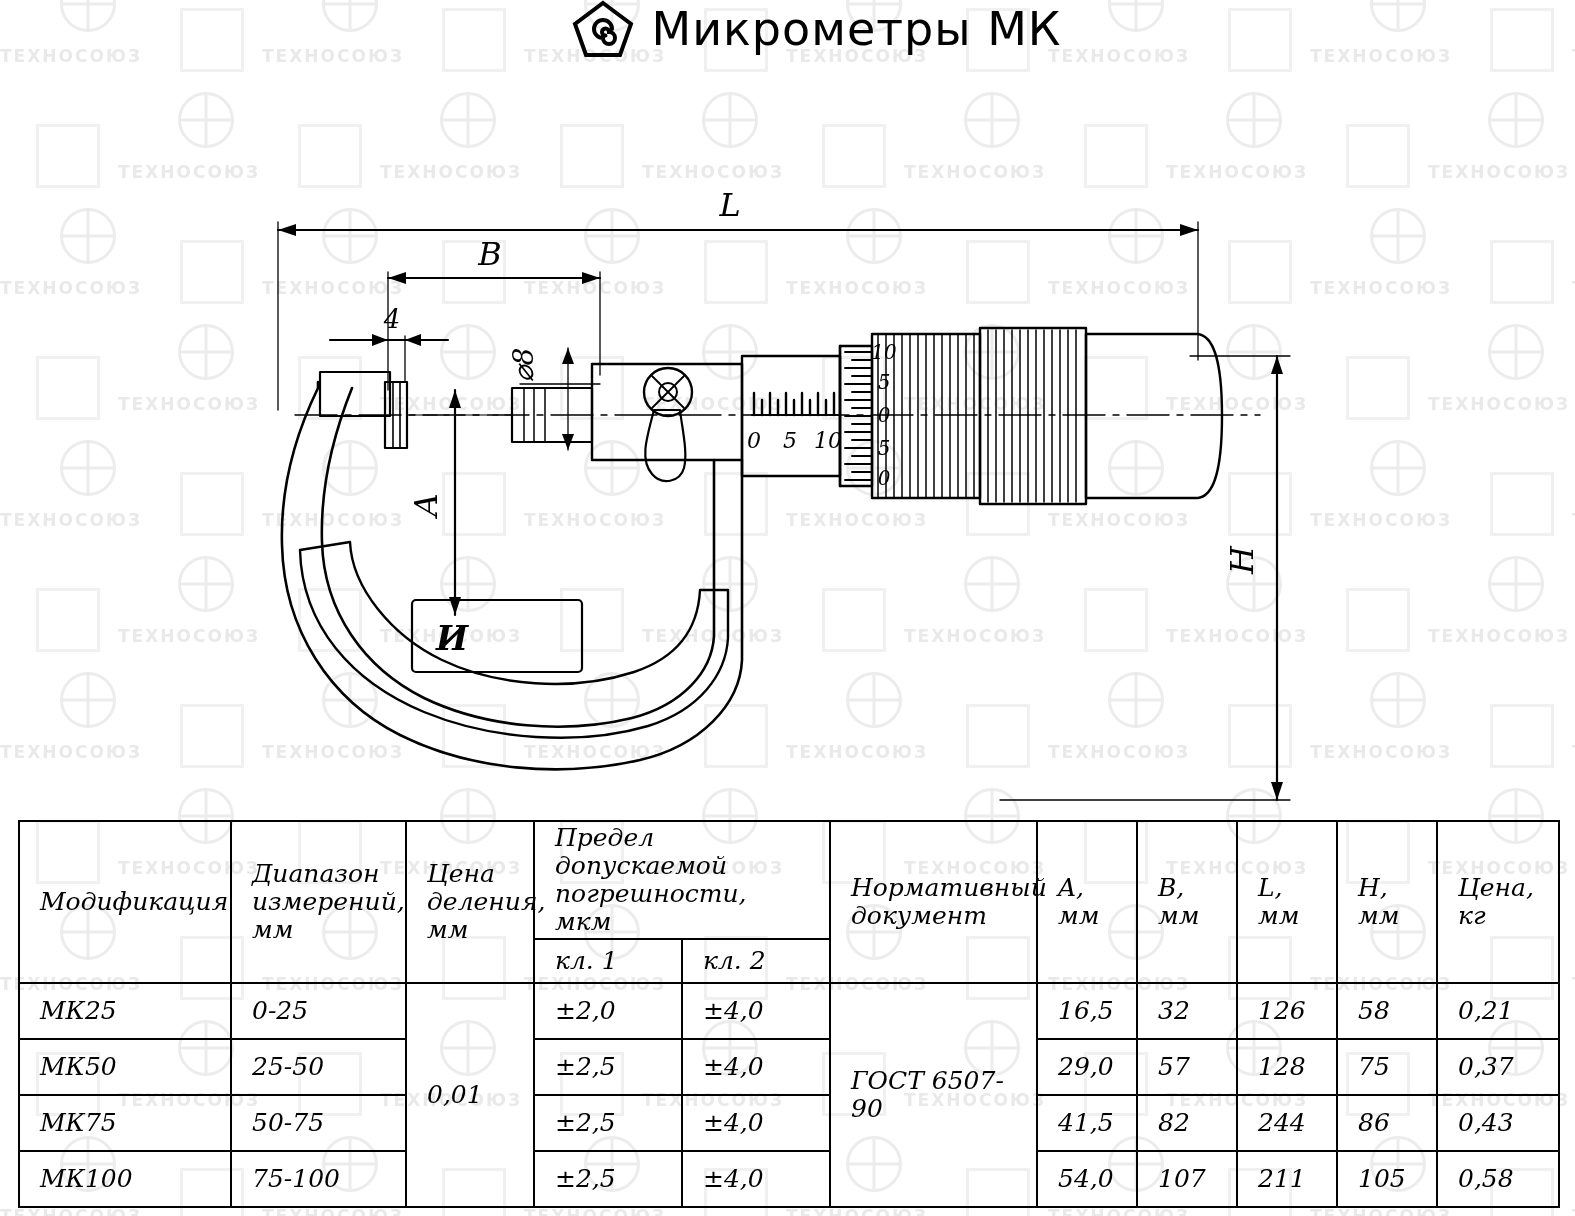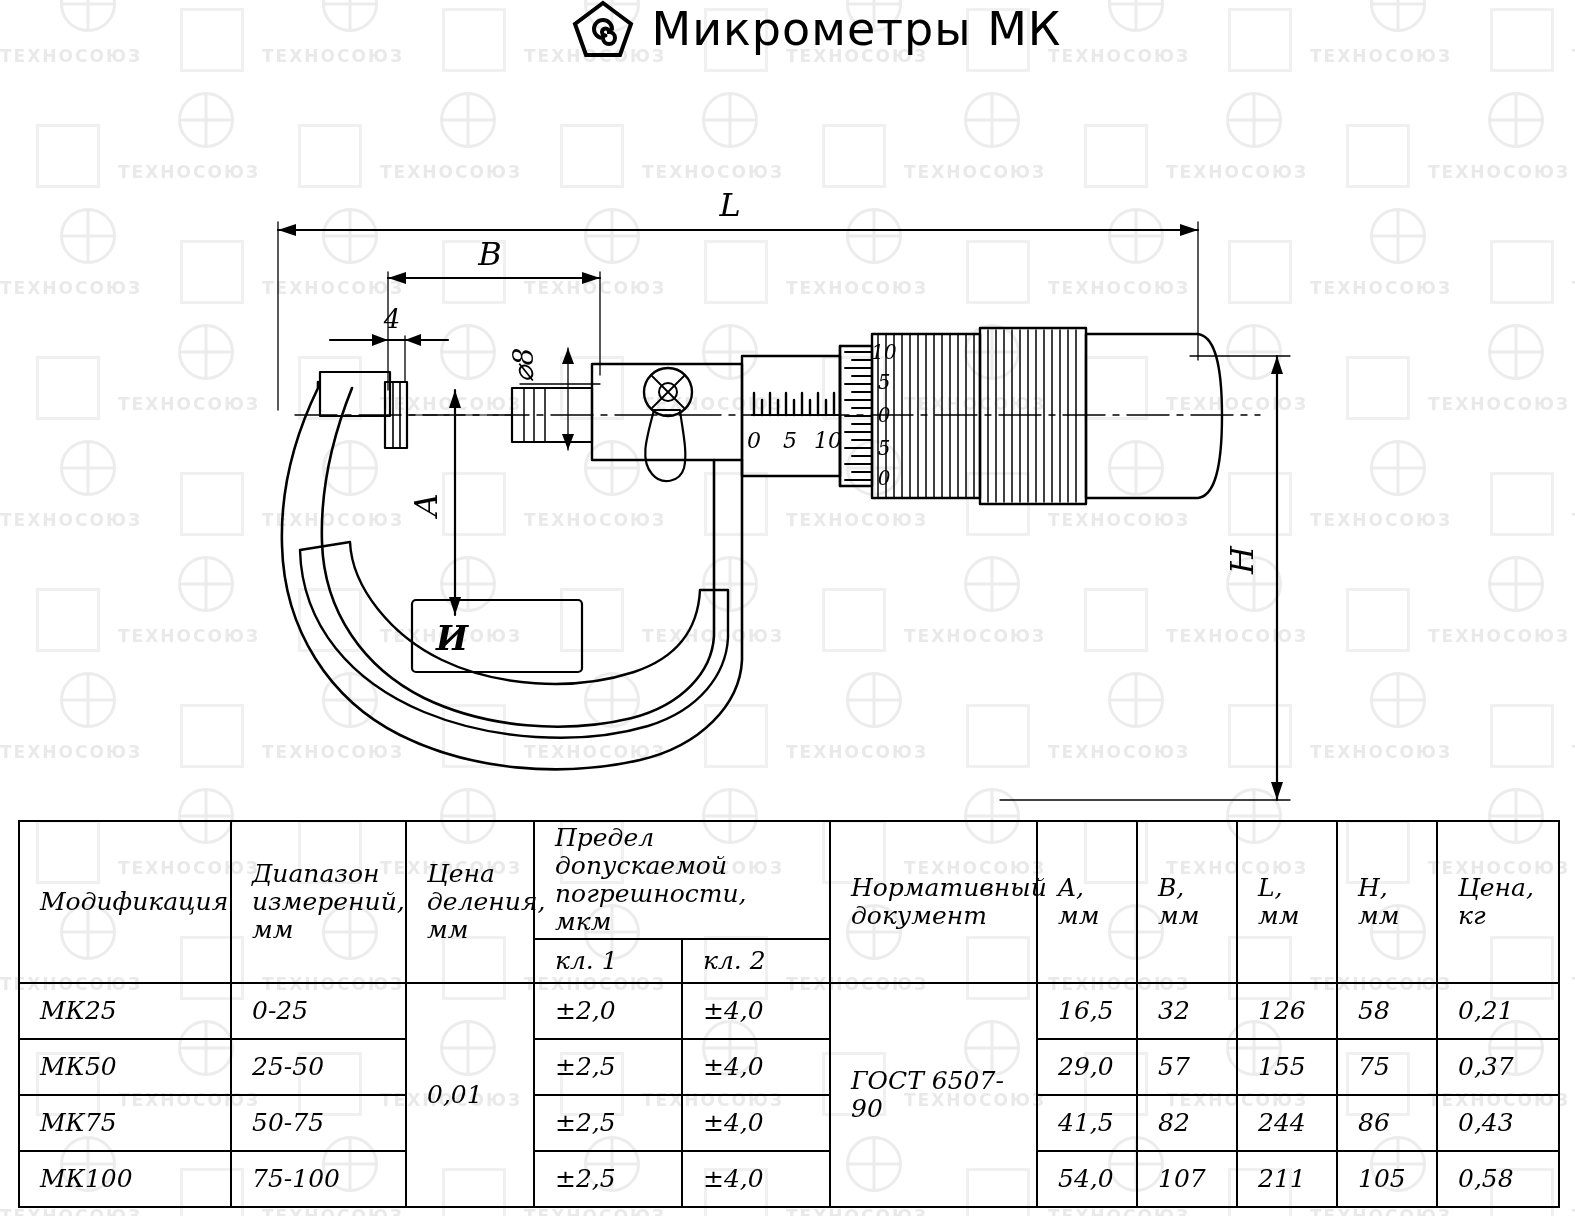--- a/index.html
+++ b/index.html
@@ -563,21 +563,21 @@
         <td class="val">0,21</td>
       </tr>
 
       <tr class="r-data">
         <td class="val">МК50</td>
         <td class="val">25-50</td>
         <td class="val">±2,5</td>
         <td class="val">±4,0</td>
         <td class="val">29,0</td>
         <td class="val">57</td>
-        <td class="val">155</td>
+        <td class="val">128</td>
         <td class="val">75</td>
         <td class="val">0,37</td>
       </tr>
 
       <tr class="r-data">
         <td class="val">МК75</td>
         <td class="val">50-75</td>
         <td class="val">±2,5</td>
         <td class="val">±4,0</td>
         <td class="val">41,5</td>

